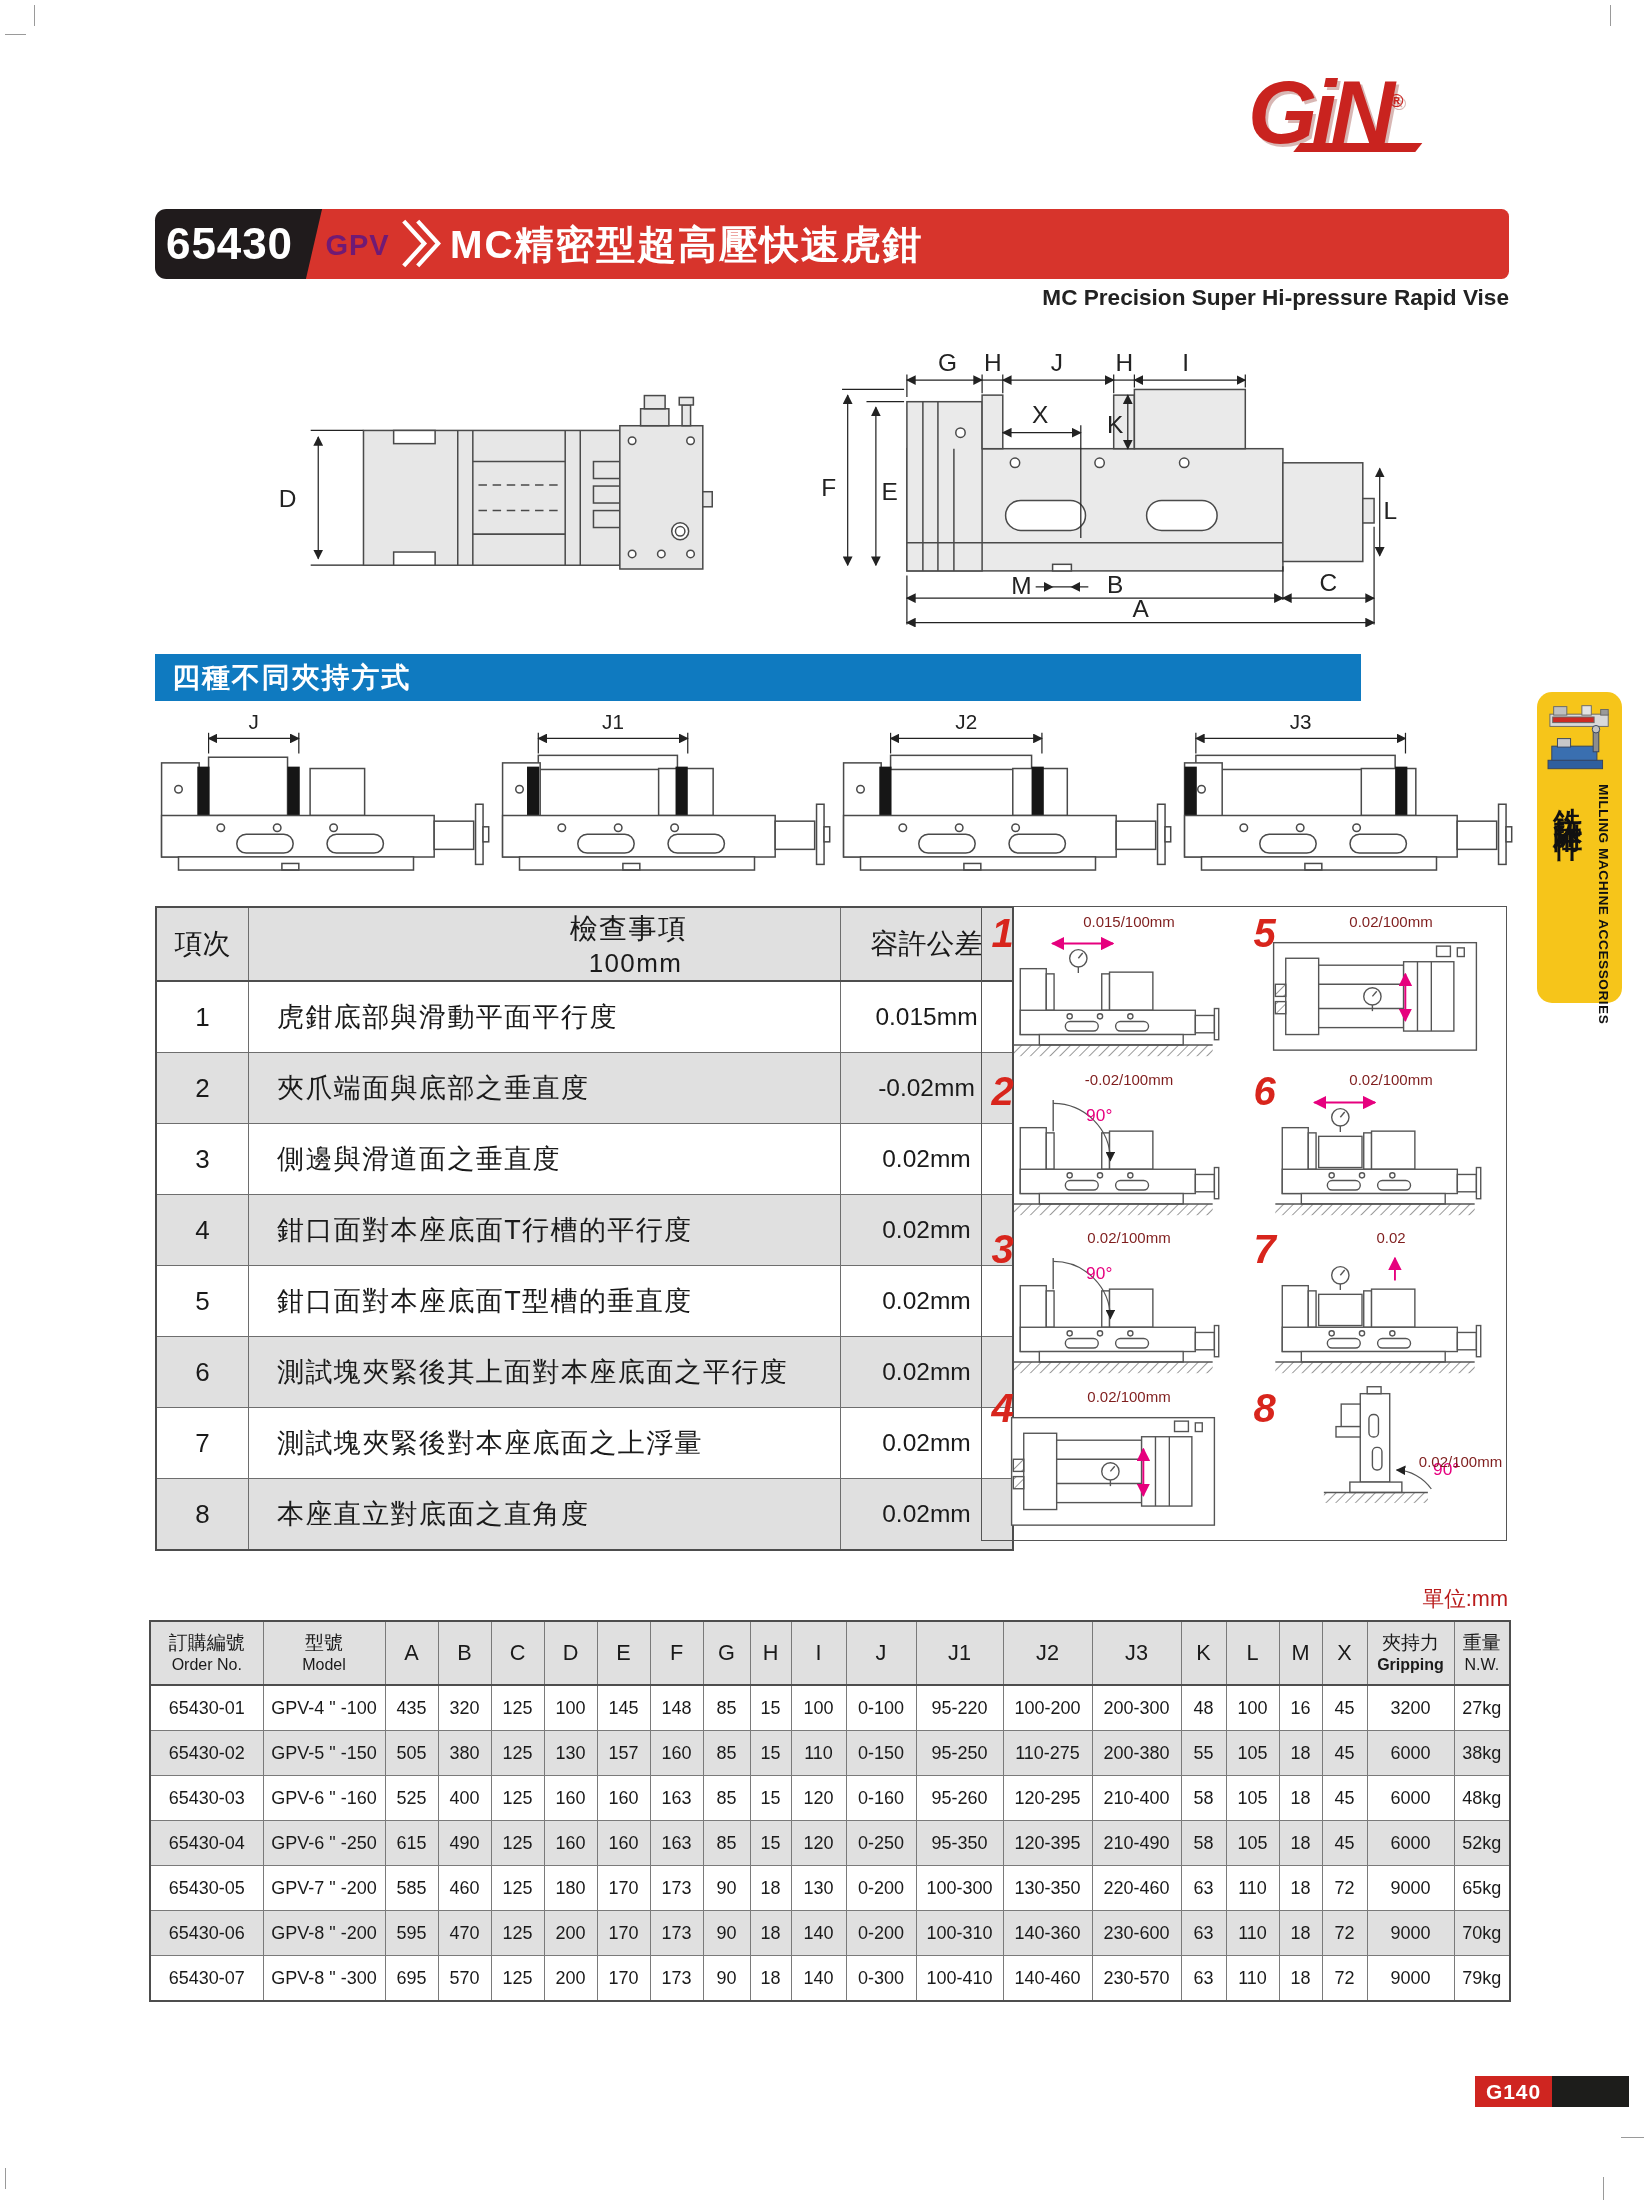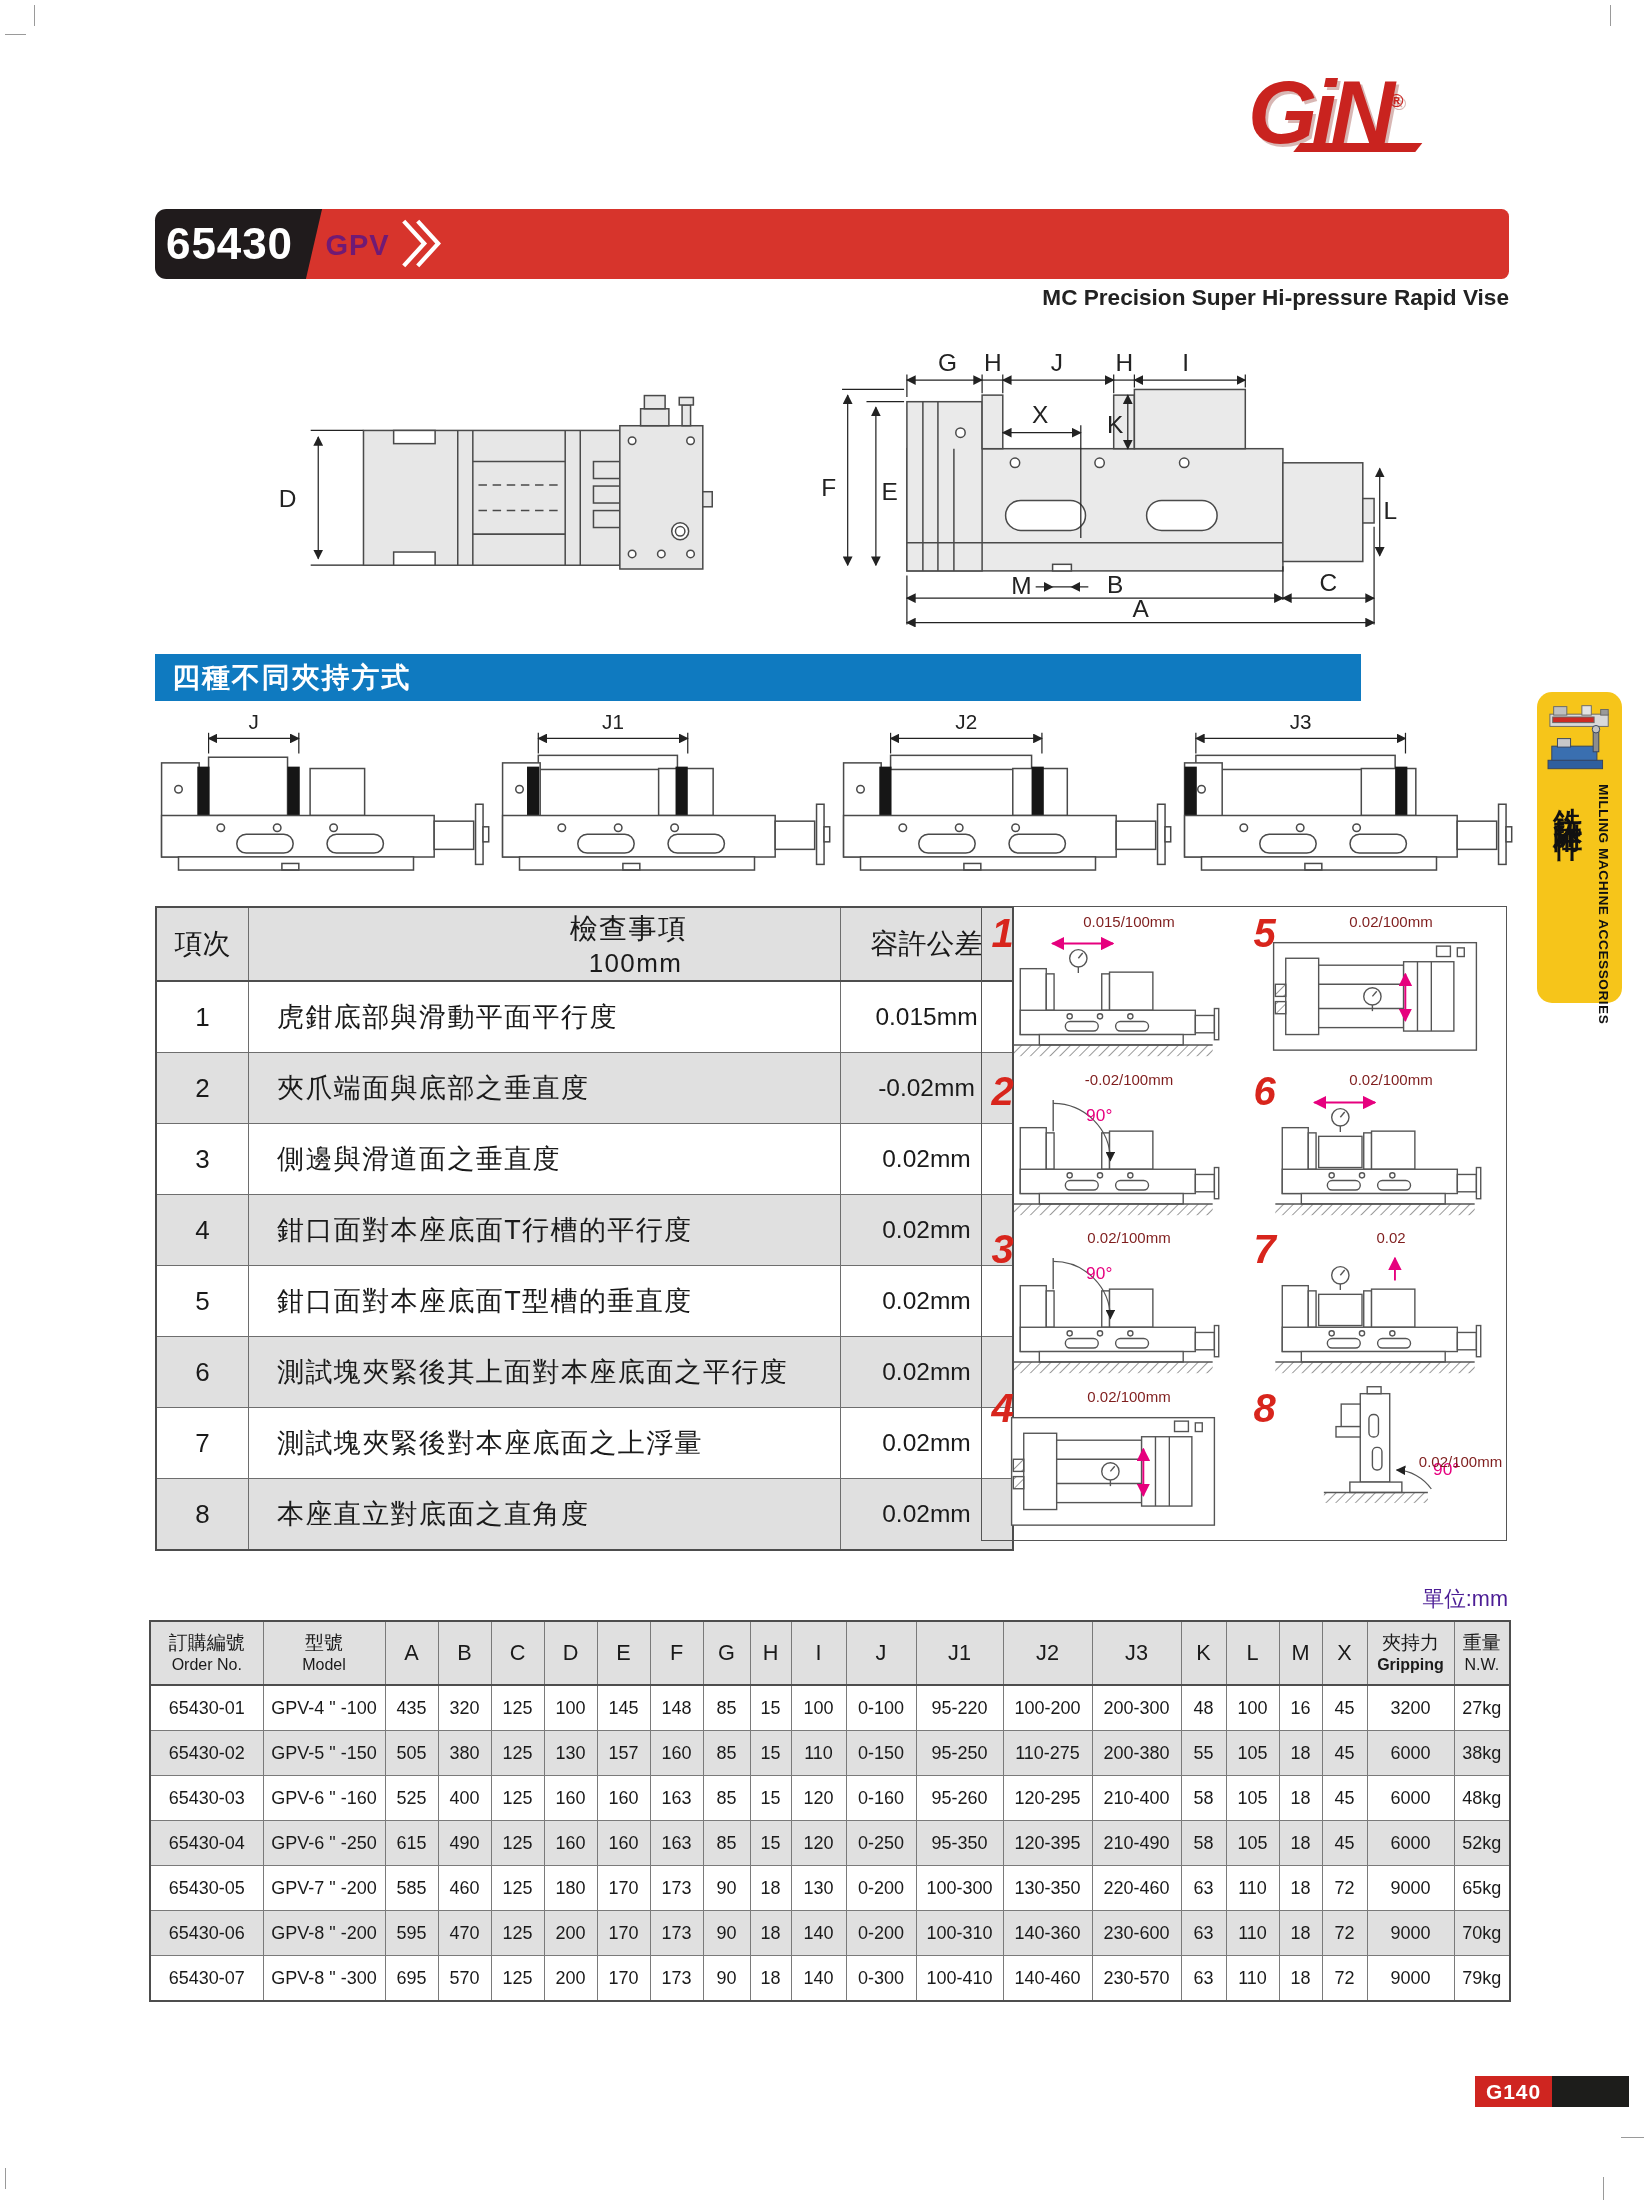--- a/index.html
+++ b/index.html
@@ -63,21 +63,21 @@
   .insp-head2 .h-note{margin-left:155px;font-size:26px;}
   
   .diag-panel{position:absolute;left:981px;top:906px;width:524px;height:633px;border:1.9px solid #555;
               display:grid;grid-template-columns:1fr 1fr;grid-template-rows:repeat(4,1fr);}
   .mini-cell{position:relative;display:flex;flex-direction:column;align-items:center;padding-top:2.8px;overflow:hidden;}
   .dg-no{position:absolute;left:9.4px;top:3.8px;font-size:40px;font-style:italic;font-weight:bold;color:#d8251c;}
   .dg-tol{font-size:15px;color:#7f1d1d;margin-left:32px;line-height:24.5px;}
   .mini-svg{width:234px;height:130px;}
   .mini-cell.up .dg-tol{position:absolute;right:3.8px;top:68px;margin:0;}
   
-  .unit-label{position:absolute;left:1320px;top:1584px;width:188px;text-align:right;font-size:21.7px;color:#4c1d95;}
+  .unit-label{position:absolute;left:1320px;top:1584px;width:188px;text-align:right;font-size:21.7px;color:#b91c1c;}
   .spec-wrap{position:absolute;left:149px;top:1620px;}
   table.spec{border-collapse:collapse;table-layout:fixed;width:1358px;border:2.4px solid #4d4d4d;}
   table.spec th,table.spec td{border:1.1px solid #7a7a7a;text-align:center;overflow:hidden;}
   table.spec thead th{height:60px;background:#e0e0e0;font-weight:normal;border-bottom:2.8px solid #4d4d4d;}
   table.spec td{height:42px;font-size:18px;background:#fff;}
   table.spec tr.shade td{background:#e0e0e0;}
   .th-letter{font-size:21.7px;font-weight:bold;}
   .th-zh{font-size:19px;line-height:22.6px;}
   .th-en{font-size:16px;line-height:19px;}
   .th-en.b{font-weight:bold;}
@@ -128,20 +128,21 @@
 
   <div class="band-red"></div>
   <div class="band-black-slant"></div>
   <div class="band-black"></div>
   <div class="band-code">65430</div>
   <div class="band-series">GPV</div>
   <svg class="band-chev" width="41" height="51" viewBox="0 0 44 54">
     <path d="M4 3 L26 27 L4 51" stroke="#fff" stroke-width="4.5" fill="none"></path>
     <path d="M19 3 L41 27 L19 51" stroke="#fff" stroke-width="4.5" fill="none"></path>
   </svg>
+  <div class="band-title">MC精密型超高壓快速虎鉗</div>
   <div class="subtitle">MC Precision Super Hi-pressure Rapid Vise</div>
 
   <svg class="abs" style="left:273px;top:388px;" width="443" height="198" viewBox="0 0 470 210">
     <line class="dim" x1="96" y1="45" x2="40" y2="45"></line>
     <line class="dim" x1="96" y1="188" x2="40" y2="188"></line>
     <line class="dim" x1="48" y1="52" x2="48" y2="181" marker-start="url(#arrB)" marker-end="url(#arrB)"></line>
     <text class="dimt" x="6" y="126">D</text>
     <g class="sf">
       <rect x="96" y="45" width="272" height="143"></rect>
       <rect x="128" y="45" width="44" height="14" fill="#fff"></rect>

